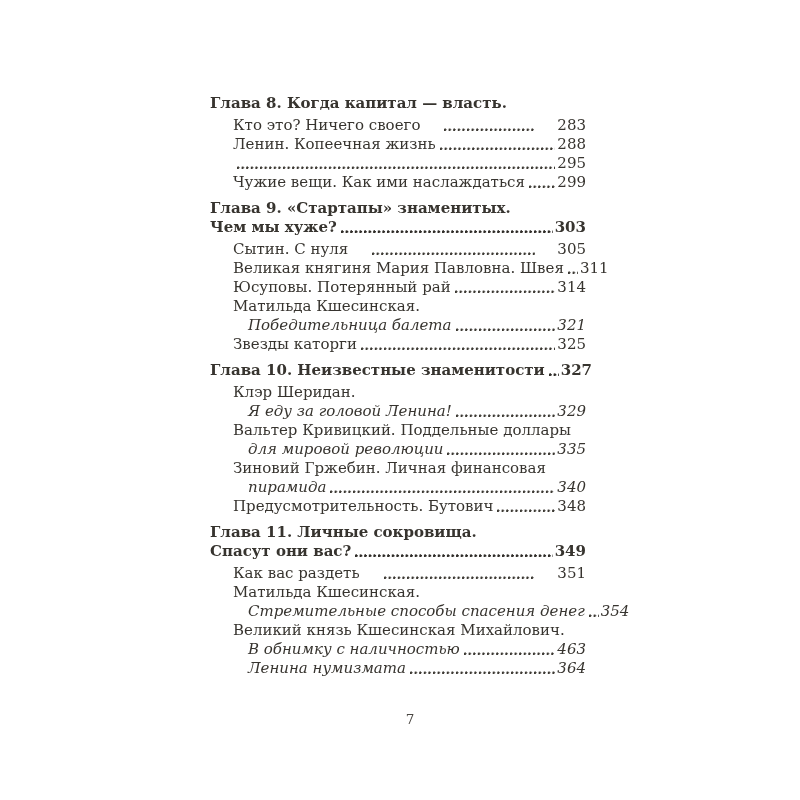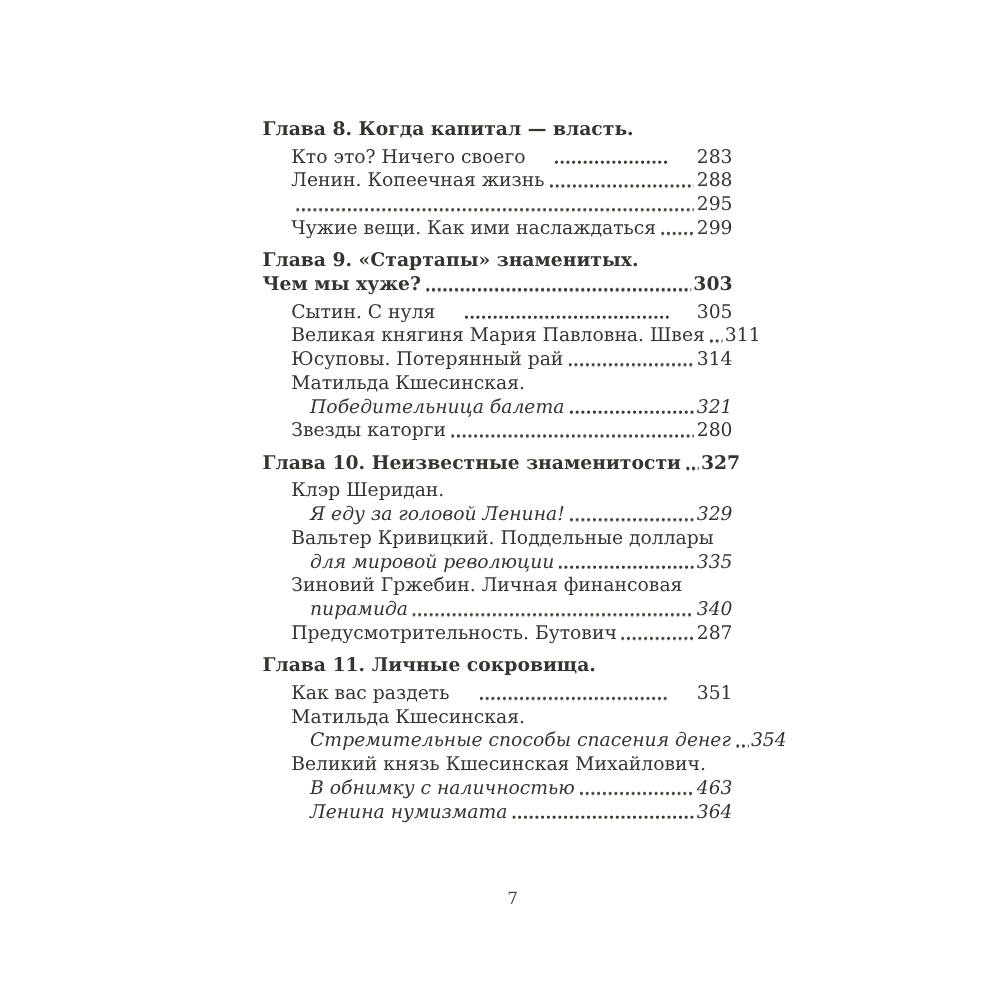--- a/index.html
+++ b/index.html
@@ -119,21 +119,21 @@
         <span class="title">Матильда Кшесинская.</span>
       </div>
       <div class="row indent2">
         <span class="title">Победительница балета</span>
         <span class="dots"></span>
         <span class="pagenum">321</span>
       </div>
       <div class="row indent1">
         <span class="title">Звезды каторги</span>
         <span class="dots"></span>
-        <span class="pagenum">280</span>
+        <span class="pagenum">325</span>
       </div>
     </section>
 
     <section class="toc-section">
       <div class="row chapter">
         <span class="title">Глава 10. Неизвестные знаменитости</span>
         <span class="dots"></span>
         <span class="pagenum">327</span>
       </div>
       <div class="row indent1 first-item">
@@ -156,27 +156,32 @@
         <span class="title">Зиновий Гржебин. Личная финансовая</span>
       </div>
       <div class="row indent2">
         <span class="title">пирамида</span>
         <span class="dots"></span>
         <span class="pagenum">340</span>
       </div>
       <div class="row indent1">
         <span class="title">Предусмотрительность. Бутович</span>
         <span class="dots"></span>
-        <span class="pagenum">287</span>
+        <span class="pagenum">348</span>
       </div>
     </section>
 
     <section class="toc-section">
       <div class="row chapter">
         <span class="title">Глава 11. Личные сокровища.</span>
+      </div>
+      <div class="row chapter">
+        <span class="title">Спасут они вас?</span>
+        <span class="dots"></span>
+        <span class="pagenum">349</span>
       </div>
       <div class="row indent1 first-item">
         <span class="title">Как вас раздеть</span>
         <span class="dots"></span>
         <span class="pagenum">351</span>
       </div>
       <div class="row indent1">
         <span class="title">Матильда Кшесинская.</span>
       </div>
       <div class="row indent2">

